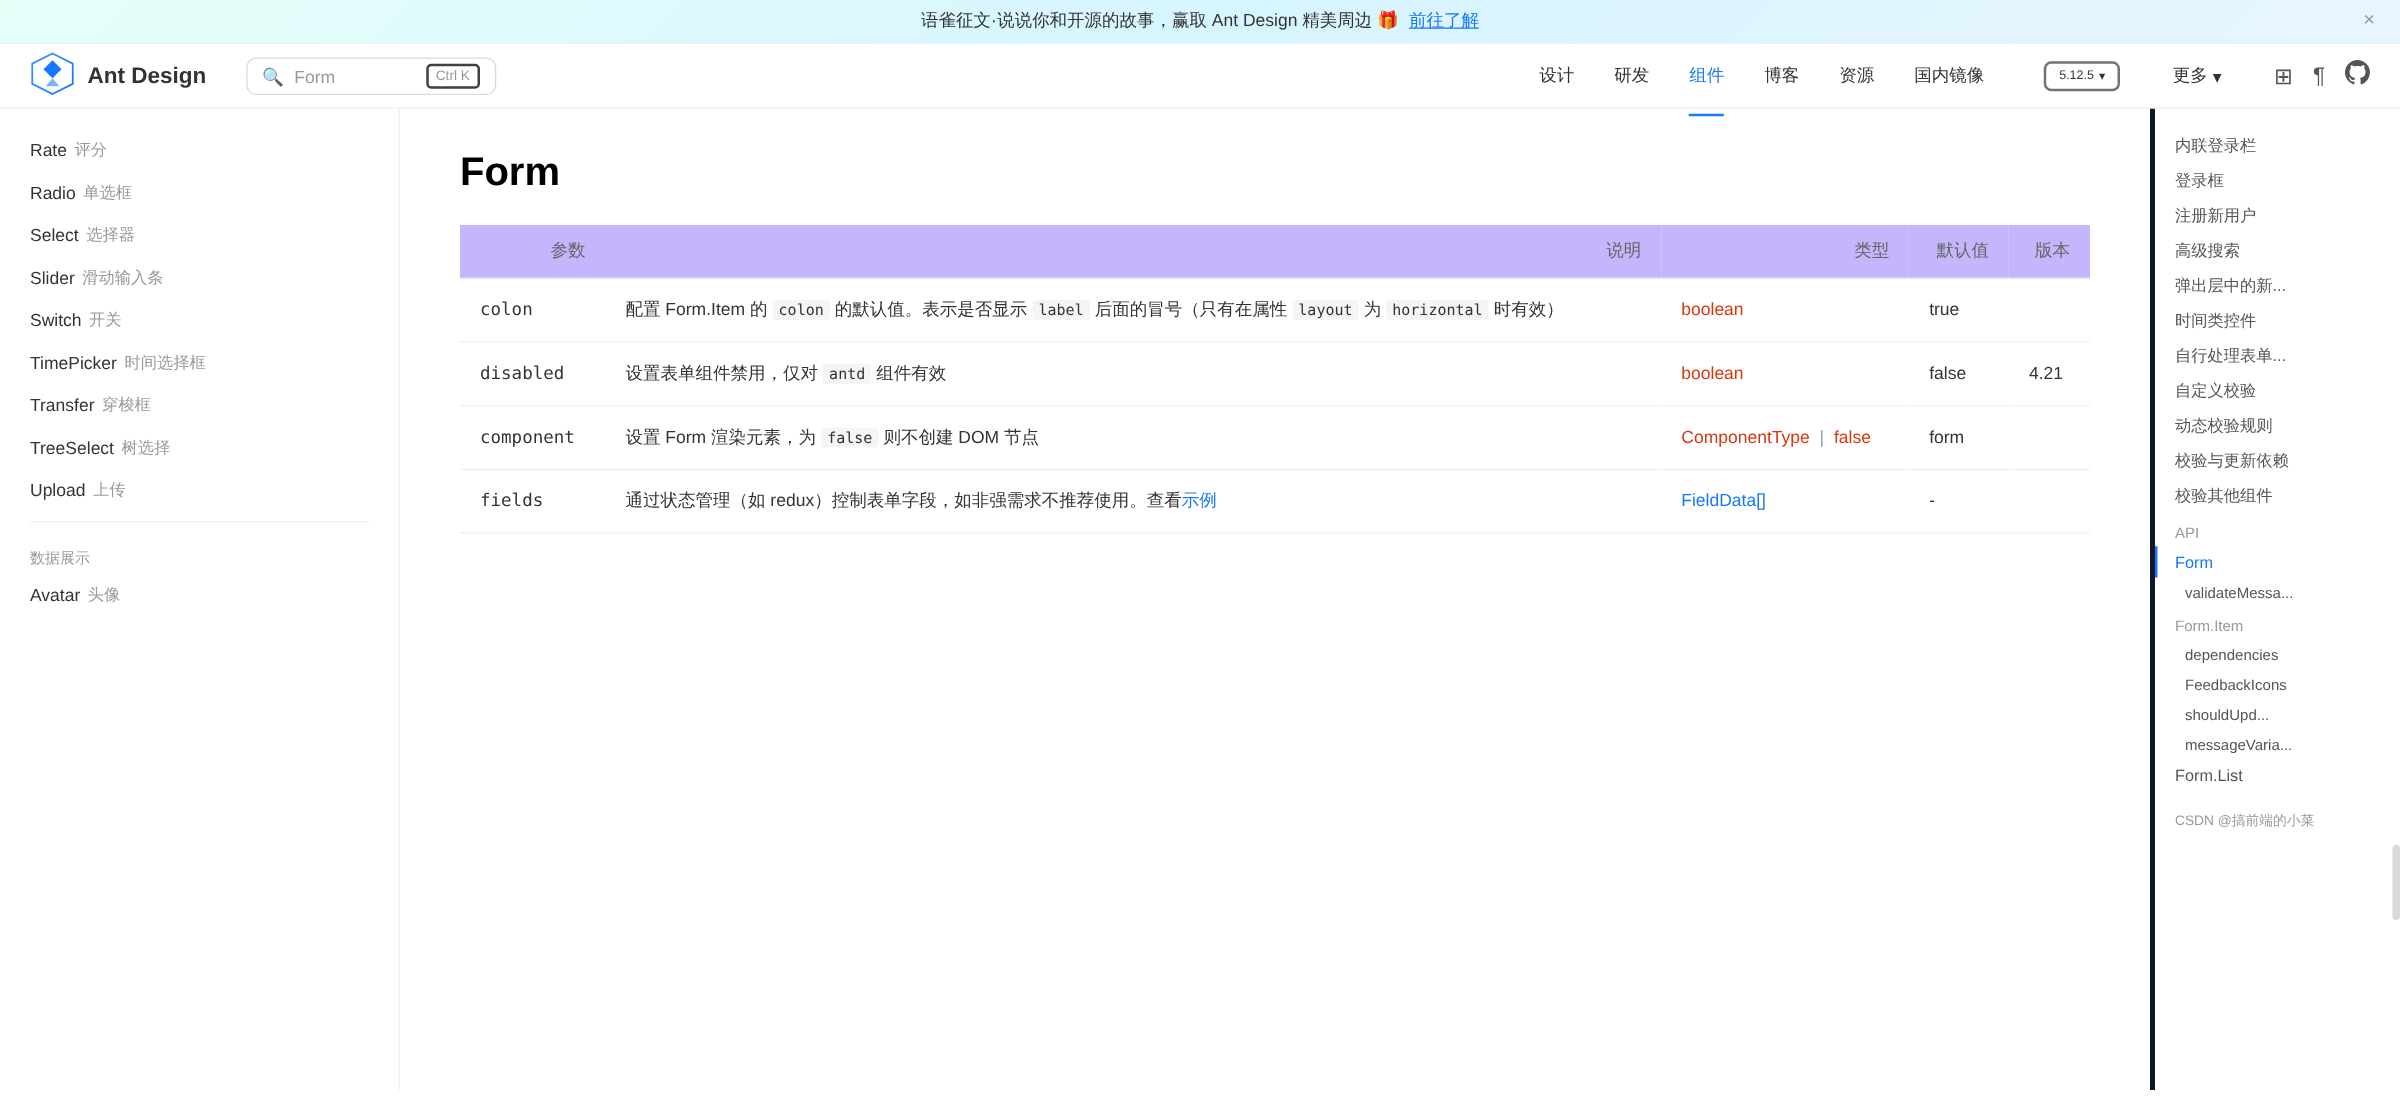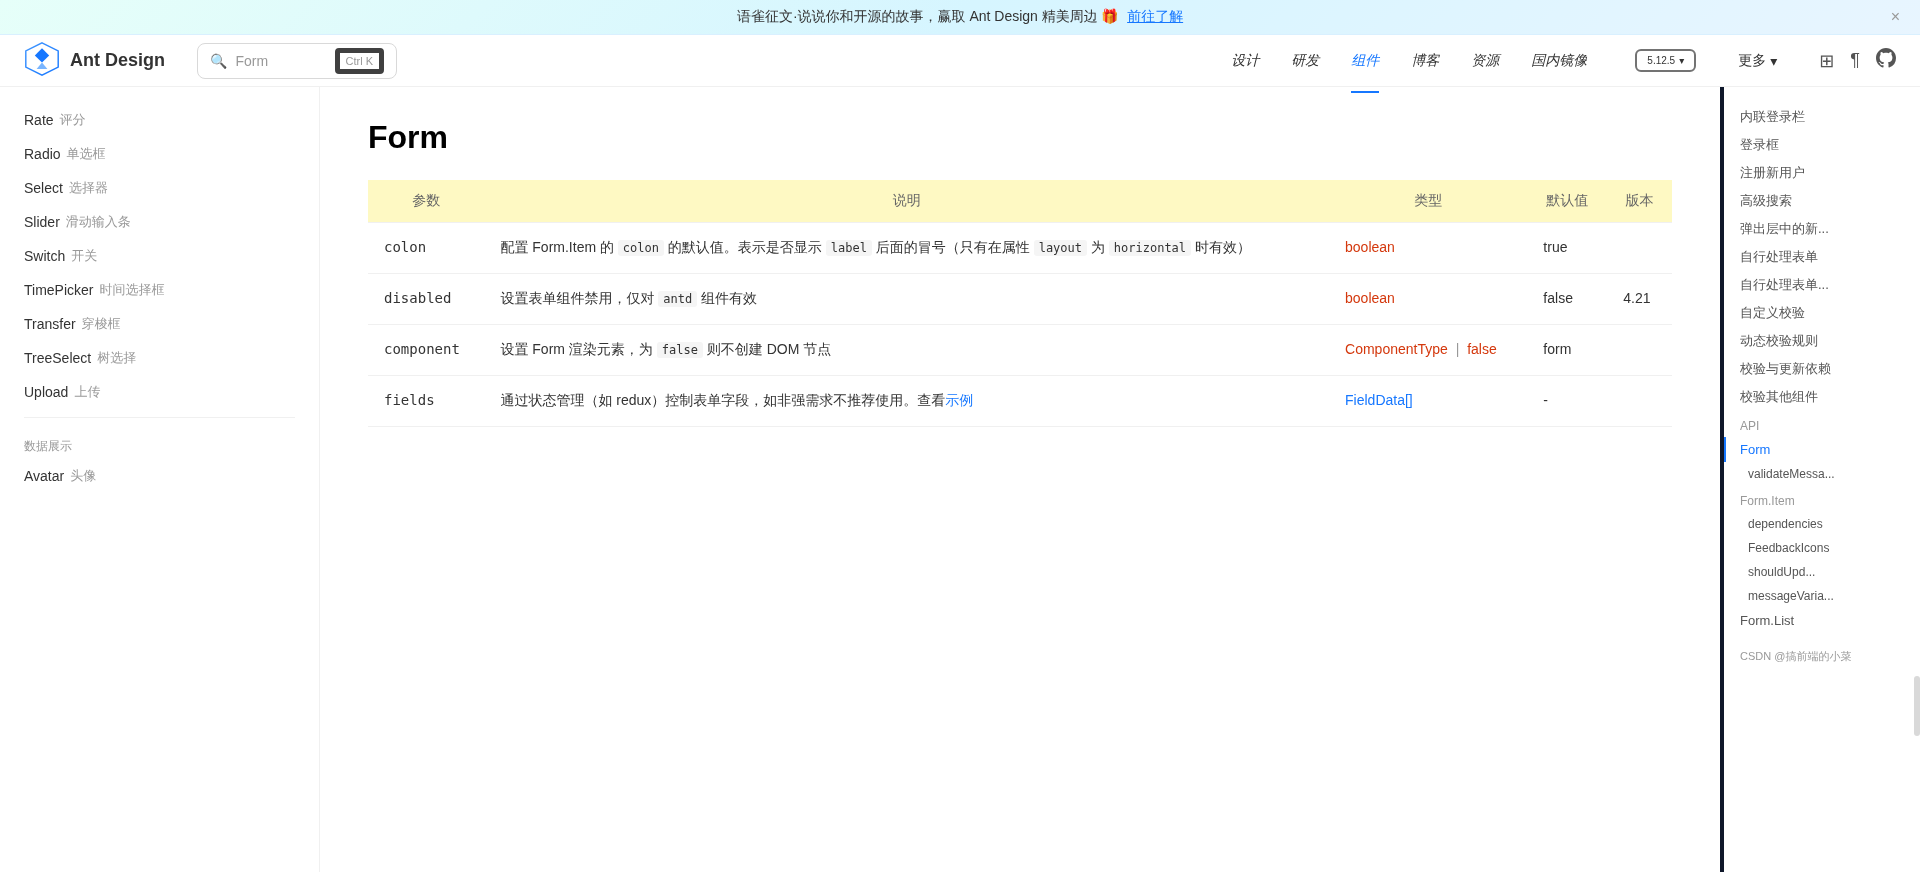--- a/index.html
+++ b/index.html
@@ -31,24 +31,24 @@
     .logo { display: flex; align-items: center; gap: 10px; }
     .logo-text { font-size: 18px; font-weight: 600; color: #333; }
     .search-box {
       display: flex; align-items: center; gap: 8px;
       border: 1px solid #d9d9d9; border-radius: 8px;
       padding: 4px 12px; width: 200px; color: #999;
       cursor: pointer;
     }
     .search-box-text { font-size: 14px; color: #999; flex: 1; }
     .search-shortcut {
-      border: 5px solid #404040; border-radius: 4px;
+      border: 2px solid #404040; border-radius: 4px;
       padding: 2px 6px; font-size: 11px; color: #999;
     }
-    .nav { display: flex; align-items: center; gap: 0; margin-left: auto; font-style: italic; }
+    .nav { display: flex; align-items: center; gap: 0; margin-left: auto; }
     .nav-item {
       padding: 0 16px; height: 64px; display: flex; align-items: center;
       cursor: pointer; font-size: 14px; color: #333; position: relative;
     }
     .nav-item.active { color: #1677ff; }
     .nav-item.active::after {
       content: ''; position: absolute; bottom: 0; left: 16px; right: 16px;
       height: 2px; background: #1677ff;
     }
     .version-select {
@@ -80,22 +80,22 @@
     .sidebar-divider { height: 1px; background: #f0f0f0; margin: 8px 24px 12px; }
     .sidebar-section-title { padding: 8px 24px 4px; font-size: 12px; color: #999; font-weight: 500; }
 
     
     .content { flex: 1; overflow-y: auto; padding: 32px 48px; }
     .page-title { font-size: 32px; font-weight: 600; color: #000; margin-bottom: 24px; }
 
     
     .api-table { width: 100%; border-collapse: collapse; margin-bottom: 24px; }
     .api-table th {
-      padding: 12px 16px; text-align: center; font-size: 14px; color: #666;
-      border-bottom: 1px solid #f0f0f0; font-weight: 400; background: #fef9c3;
+      padding: 12px 16px; text-align: right; font-size: 14px; color: #666;
+      border-bottom: 1px solid #f0f0f0; font-weight: 400; background: #c4b5fd;
     }
     .api-table td {
       padding: 16px 16px; font-size: 14px; color: #333;
       border-bottom: 1px solid #f0f0f0; vertical-align: top;
     }
     .param-name { font-family: monospace; font-weight: 500; }
     .type-boolean { color: #d4380d; }
     .type-component { color: #d4380d; }
     .type-link { color: #1677ff; text-decoration: none; }
     .code-inline {
@@ -299,21 +299,21 @@
       </tbody>
     </table>
   </div>
 
   <div class="right-sidebar">
     <a class="right-sidebar-item">内联登录栏</a>
     <a class="right-sidebar-item">登录框</a>
     <a class="right-sidebar-item">注册新用户</a>
     <a class="right-sidebar-item">高级搜索</a>
     <a class="right-sidebar-item">弹出层中的新...</a>
-    <a class="right-sidebar-item">自行处理表单</a>
+    <a class="right-sidebar-item">时间类控件</a>
     <a class="right-sidebar-item">自行处理表单...</a>
     <a class="right-sidebar-item">自定义校验</a>
     <a class="right-sidebar-item">动态校验规则</a>
     <a class="right-sidebar-item">校验与更新依赖</a>
     <a class="right-sidebar-item">校验其他组件</a>
 
     <div class="right-sidebar-section">API</div>
     <a class="right-sidebar-item active">Form</a>
     <div class="right-sidebar-sub">validateMessa...</div>
 

